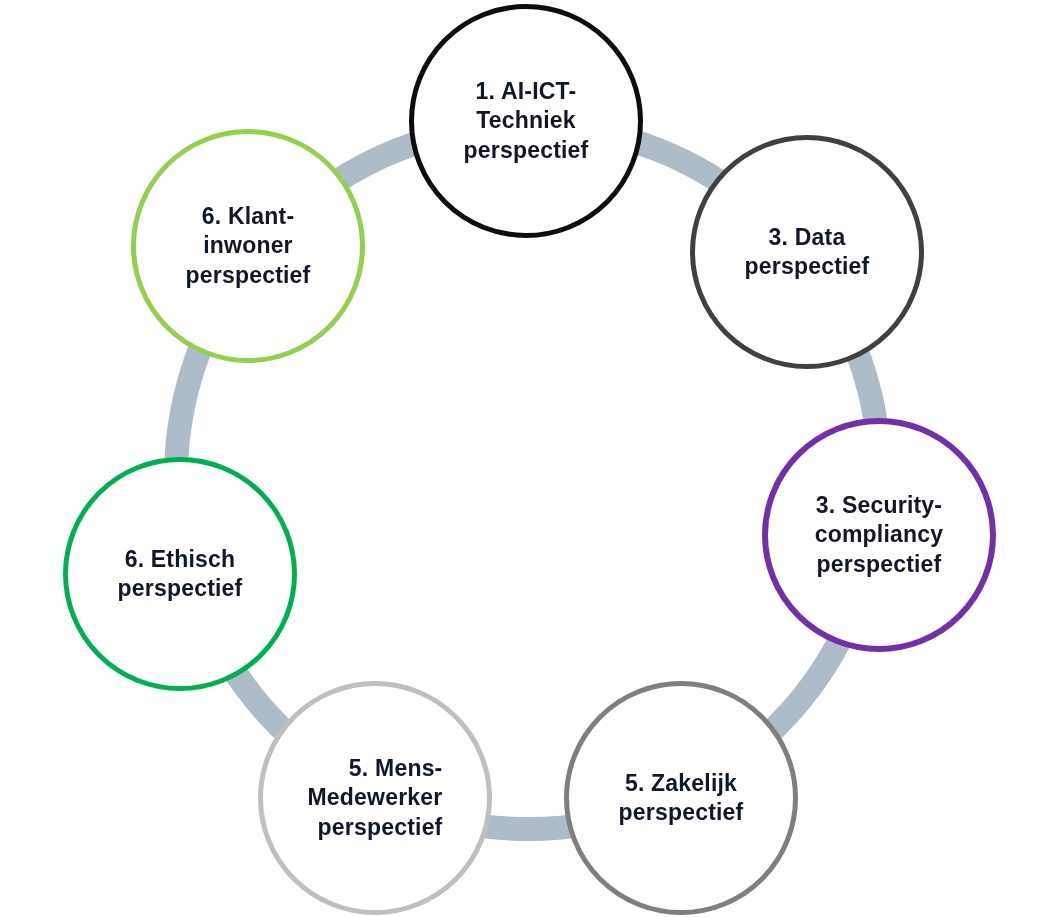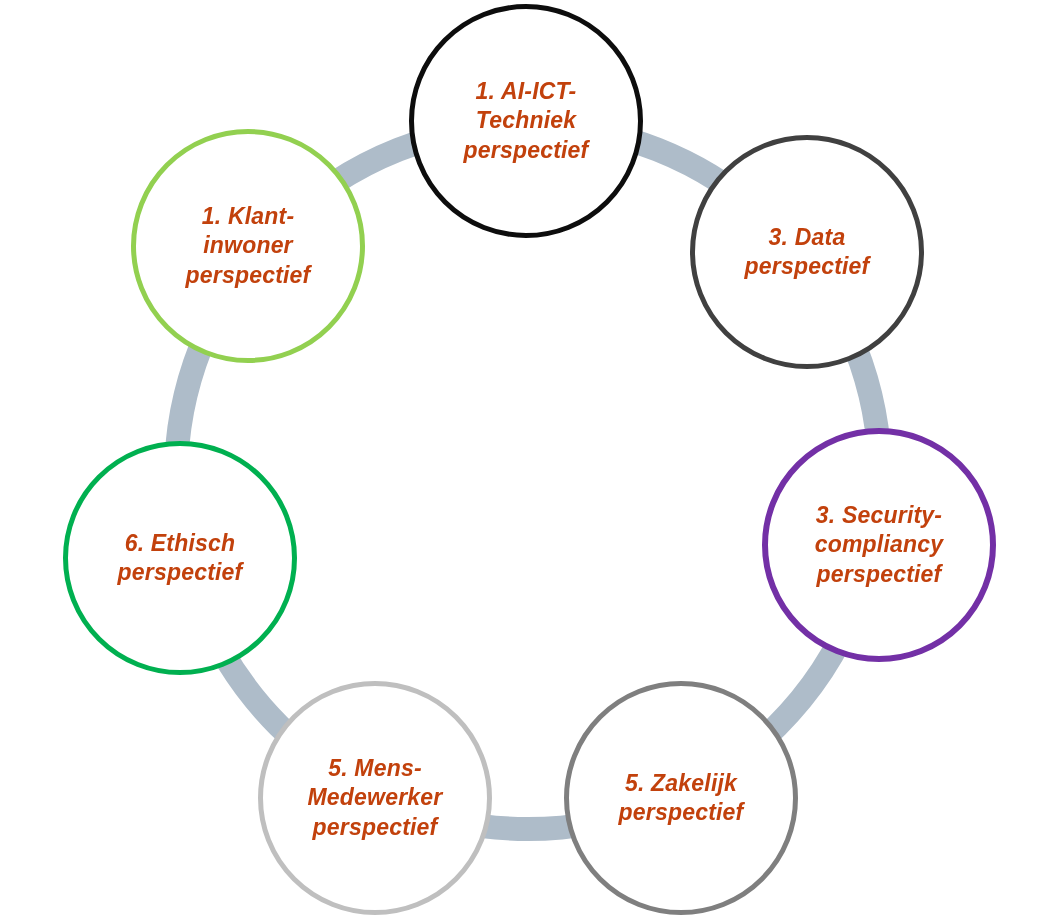--- a/index.html
+++ b/index.html
@@ -37,32 +37,31 @@
     background: #ffffff;
     display: flex;
     align-items: center;
     justify-content: center;
     text-align: center;
   }
   .node .label {
     font-size: 23px;
     font-weight: bold;
     line-height: 1.27;
-    color: #c2410c;
+    color: #0f172a;
     white-space: pre-line;
     padding: 0 14px;
     letter-spacing: 0.2px;
-    font-style: italic;
   }
   .node-1 { left: 409px; top: 4px;   border-width: 5px; }
   .node-2 { left: 690px; top: 135px; border-width: 5px; }
-  .node-3 { left: 762px; top: 428px; border-width: 6px; align-items: center; }
+  .node-3 { left: 762px; top: 418px; border-width: 6px; align-items: center; }
   .node-4 { left: 564px; top: 681px; border-width: 5px; }
   .node-5 { left: 258px; top: 681px; border-width: 5px; }
-  .node-6 { left: 63px;  top: 441px; border-width: 5px; }
+  .node-6 { left: 63px;  top: 457px; border-width: 5px; }
   .node-7 { left: 131px; top: 129px; border-width: 5px; }
 </style>
 </head>
 <body>
 
 <div class="canvas">
 
   <div class="ring" style="border-color: rgb(174, 188, 201);"></div>
 
   <div class="node node-1" style="border-color: rgb(13, 13, 13);">
@@ -80,30 +79,30 @@
     <span class="label">3. Security-
 compliancy
 perspectief</span>
   </div>
 
   <div class="node node-4" style="border-color: rgb(127, 127, 127);">
     <span class="label">5. Zakelijk
 perspectief</span>
   </div>
 
-  <div class="node node-5" style="border-color: rgb(191, 191, 191);">
+  <div class="node node-5" style="border-color: rgb(191, 191, 191); text-align: right;">
     <span class="label">5. Mens-
 Medewerker
 perspectief</span>
   </div>
 
   <div class="node node-6" style="border-color: rgb(0, 176, 80);">
     <span class="label">6. Ethisch
 perspectief</span>
   </div>
 
   <div class="node node-7" style="border-color: rgb(146, 208, 80);">
-    <span class="label">1. Klant-
+    <span class="label">6. Klant-
 inwoner
 perspectief</span>
   </div>
 
 </div>
 
 </body></html>

